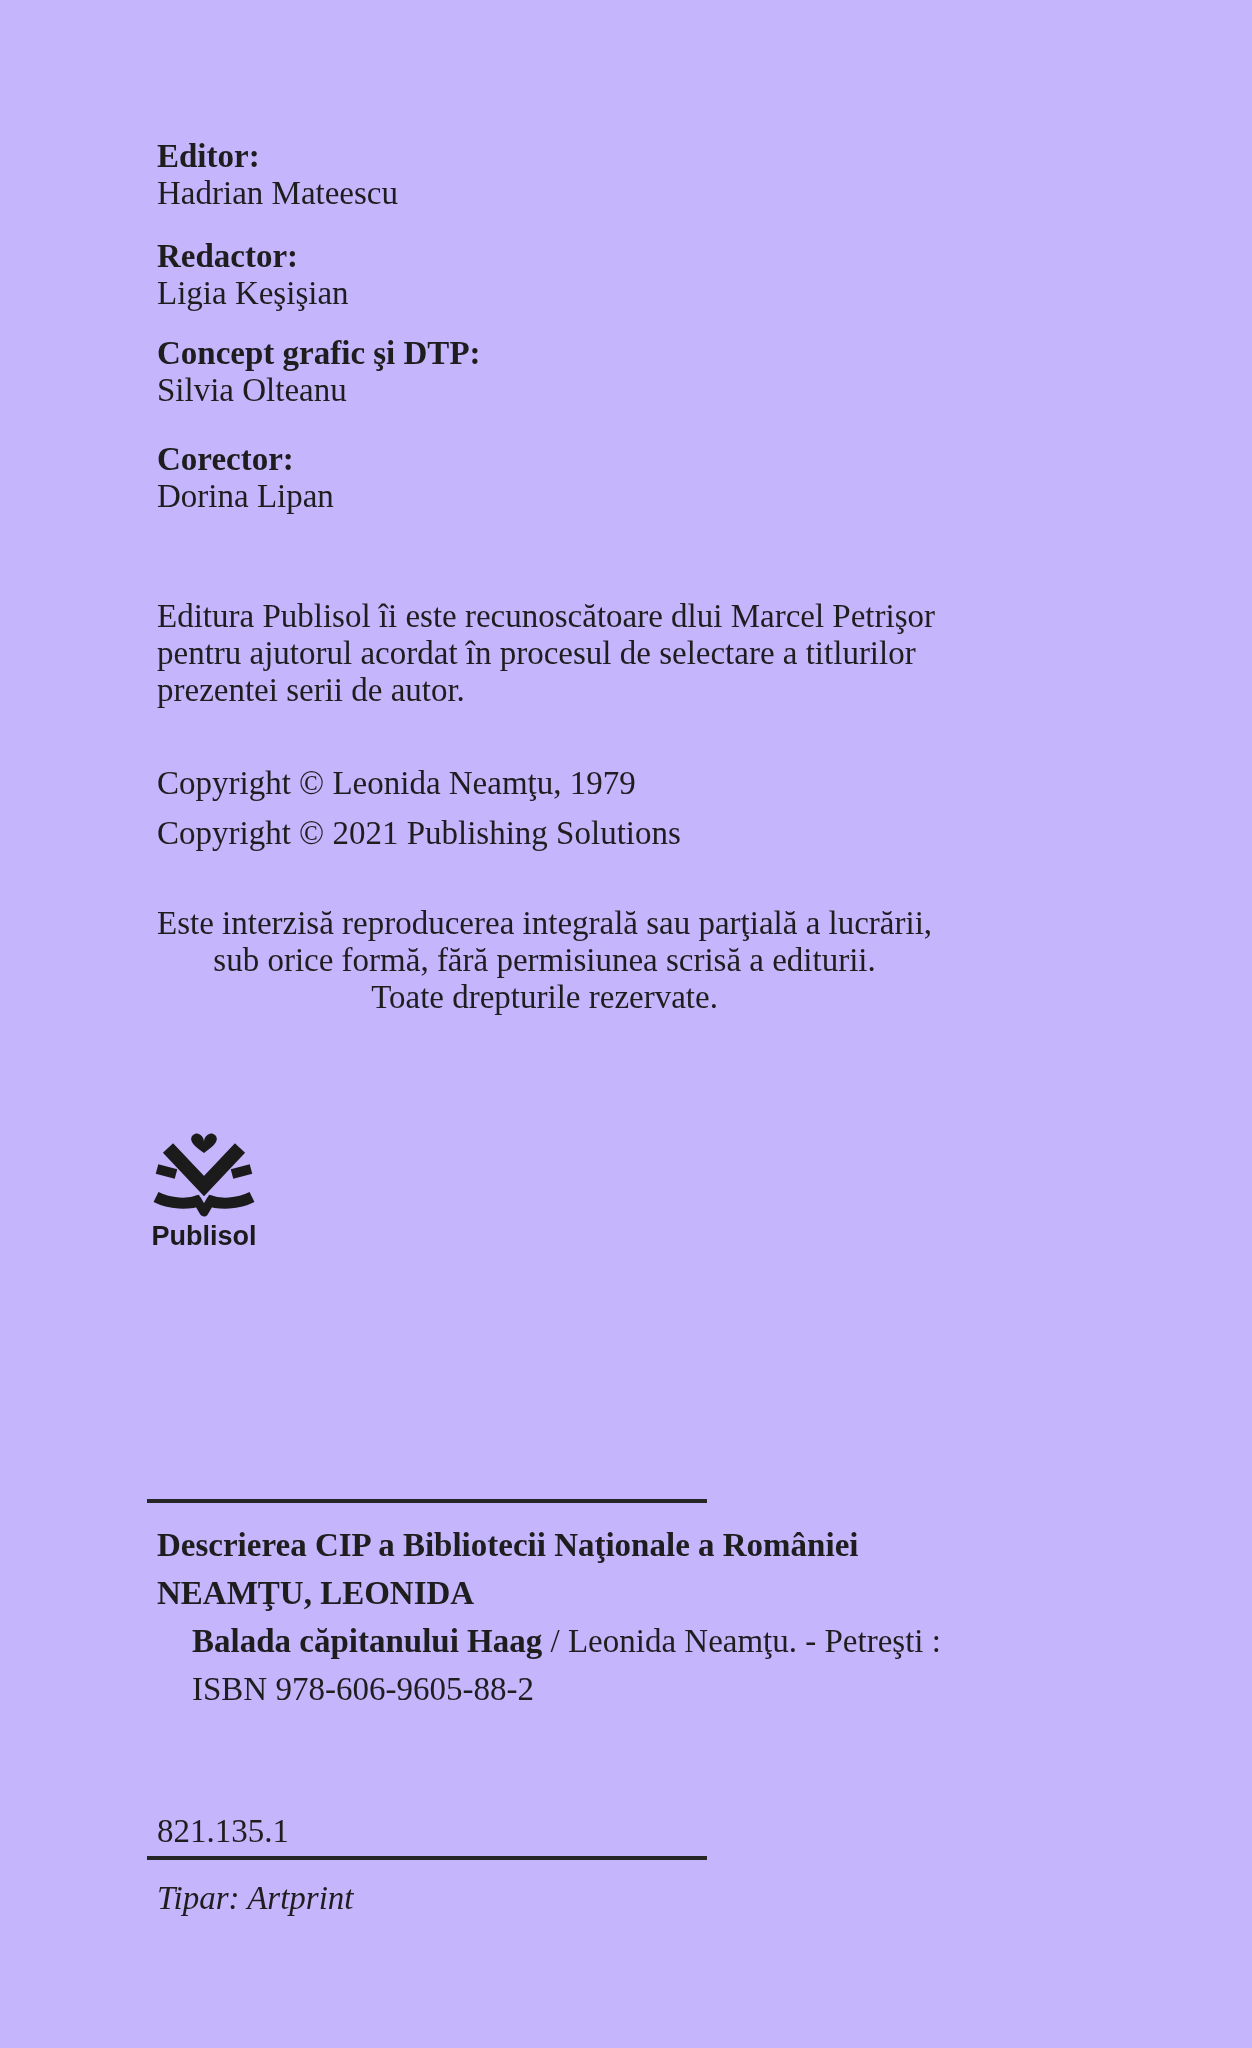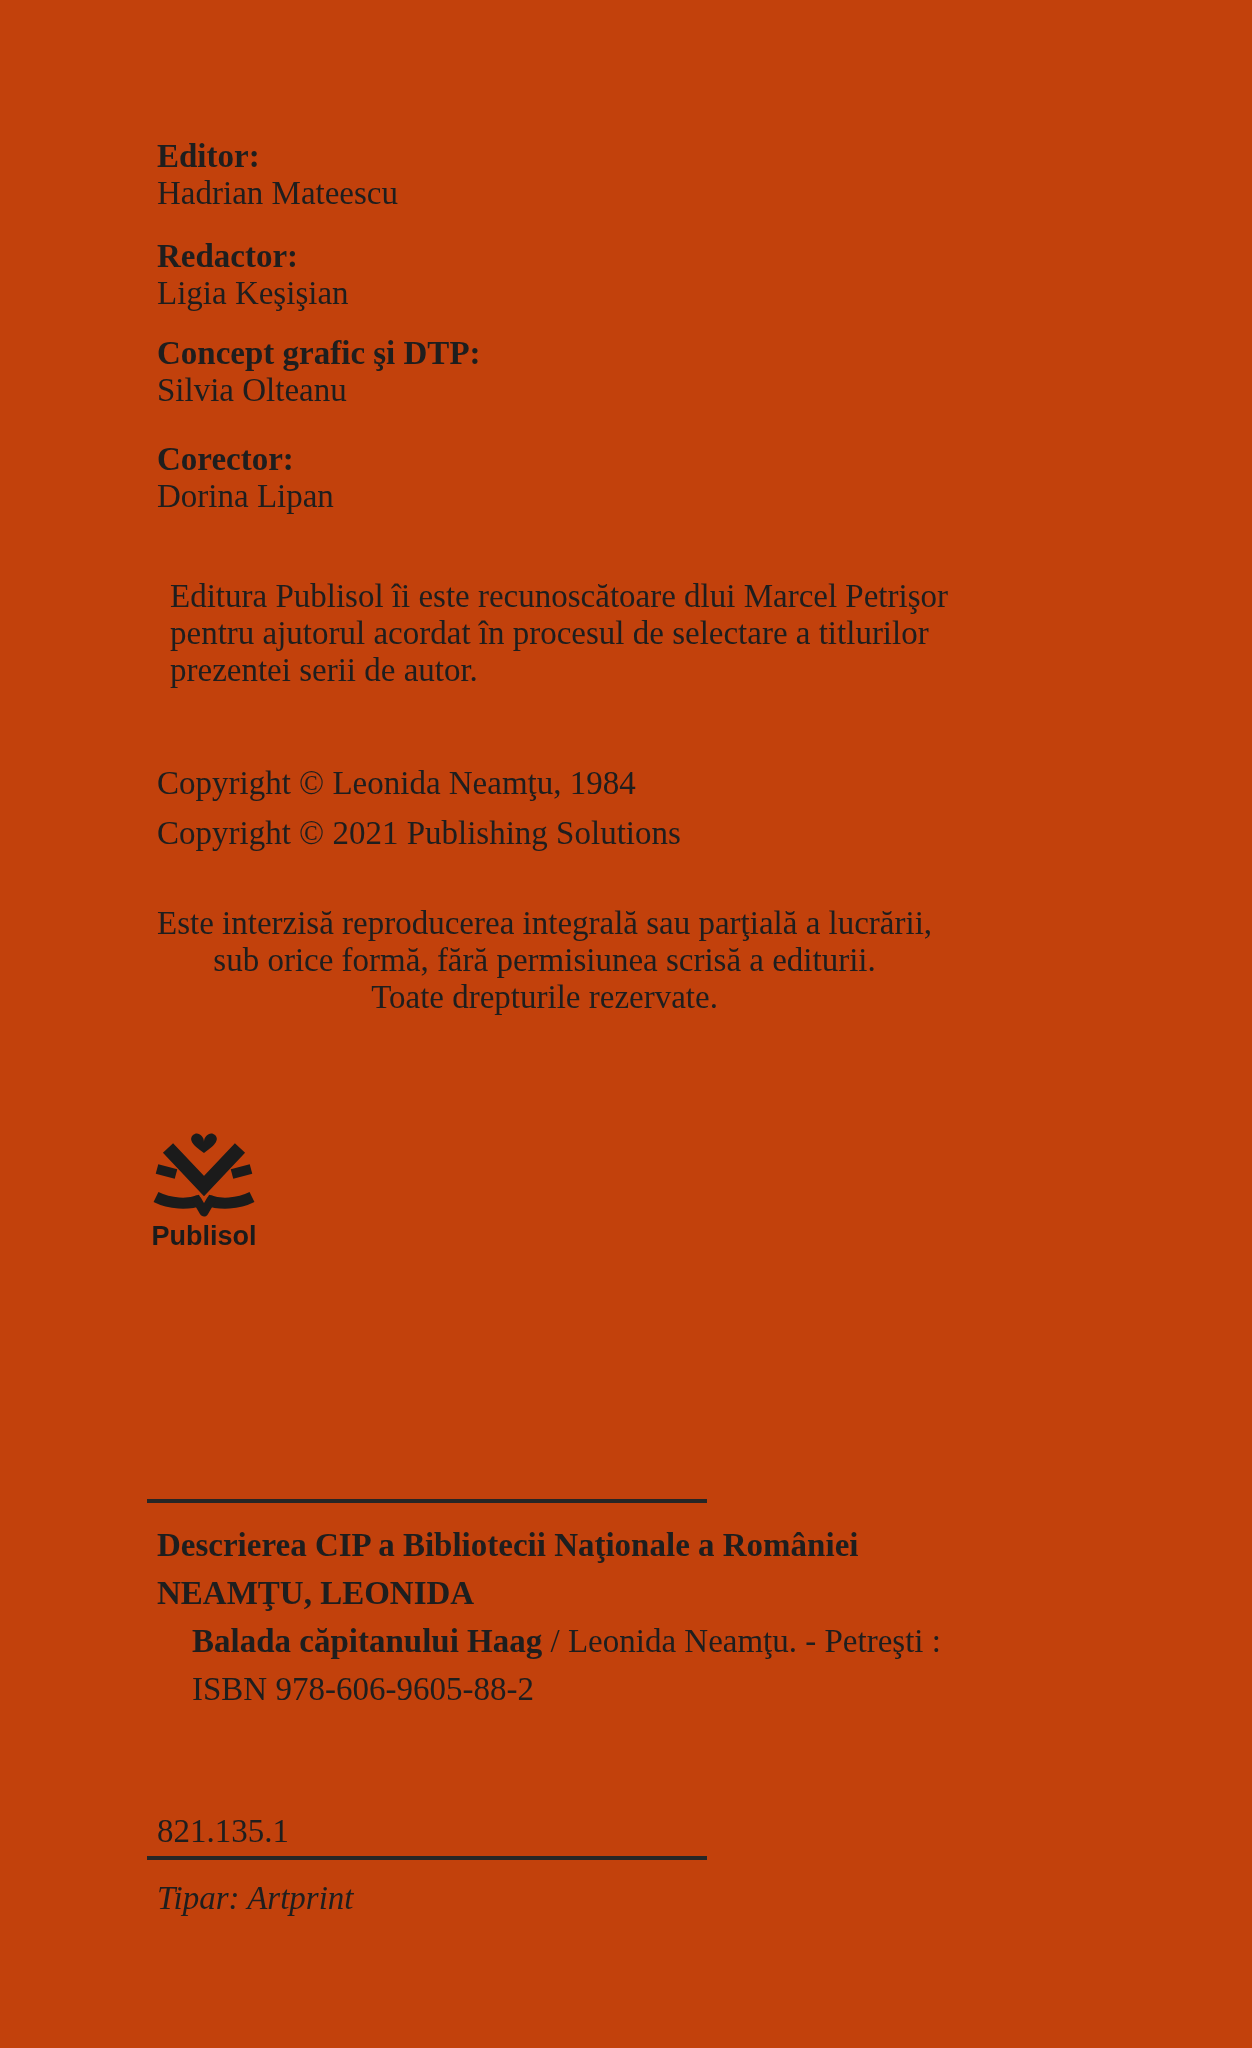--- a/index.html
+++ b/index.html
@@ -4,38 +4,38 @@
 <style>
   html, body {
     margin: 0;
     padding: 0;
     background: #ffffff;
   }
   .page {
     position: relative;
     width: 1252px;
     height: 2048px;
-    background: #c2410c;
+    background: #c4b5fd;
     font-family: "Liberation Serif", "DejaVu Serif", serif;
     color: #1e1e1e;
     overflow: hidden;
   }
   .blk {
     position: absolute;
     left: 157px;
     font-size: 33px;
     line-height: 37px;
     white-space: nowrap;
   }
   .lbl { font-weight: bold; }
   .credit-1 { top: 138px; }
   .credit-2 { top: 238px; }
   .credit-3 { top: 335px; }
   .credit-4 { top: 441px; }
-  .ack     { top: 578px; margin-left: 13px; }
+  .ack     { top: 598px; }
   .copy    { top: 758px; line-height: 50px; }
   .rights  { top: 905px; text-align: center; }
   .logo-wrap {
     position: absolute;
     left: 152px;
     top: 1126px;
     width: 104px;
     height: 126px;
   }
   .contact { top: 1280px; line-height: 47px; }
@@ -79,21 +79,21 @@
     <div>Dorina Lipan</div>
   </div>
 
   <div class="blk ack">
     <div>Editura Publisol îi este recunoscătoare dlui Marcel Petrişor</div>
     <div>pentru ajutorul acordat în procesul de selectare a titlurilor</div>
     <div>prezentei serii de autor.</div>
   </div>
 
   <div class="blk copy">
-    <div>Copyright © Leonida Neamţu, 1984</div>
+    <div>Copyright © Leonida Neamţu, 1979</div>
     <div>Copyright © 2021 Publishing Solutions</div>
   </div>
 
   <div class="blk rights">
     <div>Este interzisă reproducerea integrală sau parţială a lucrării,</div>
     <div>sub orice formă, fără permisiunea scrisă a editurii.</div>
     <div>Toate drepturile rezervate.</div>
   </div>
 
   <div class="logo-wrap">

